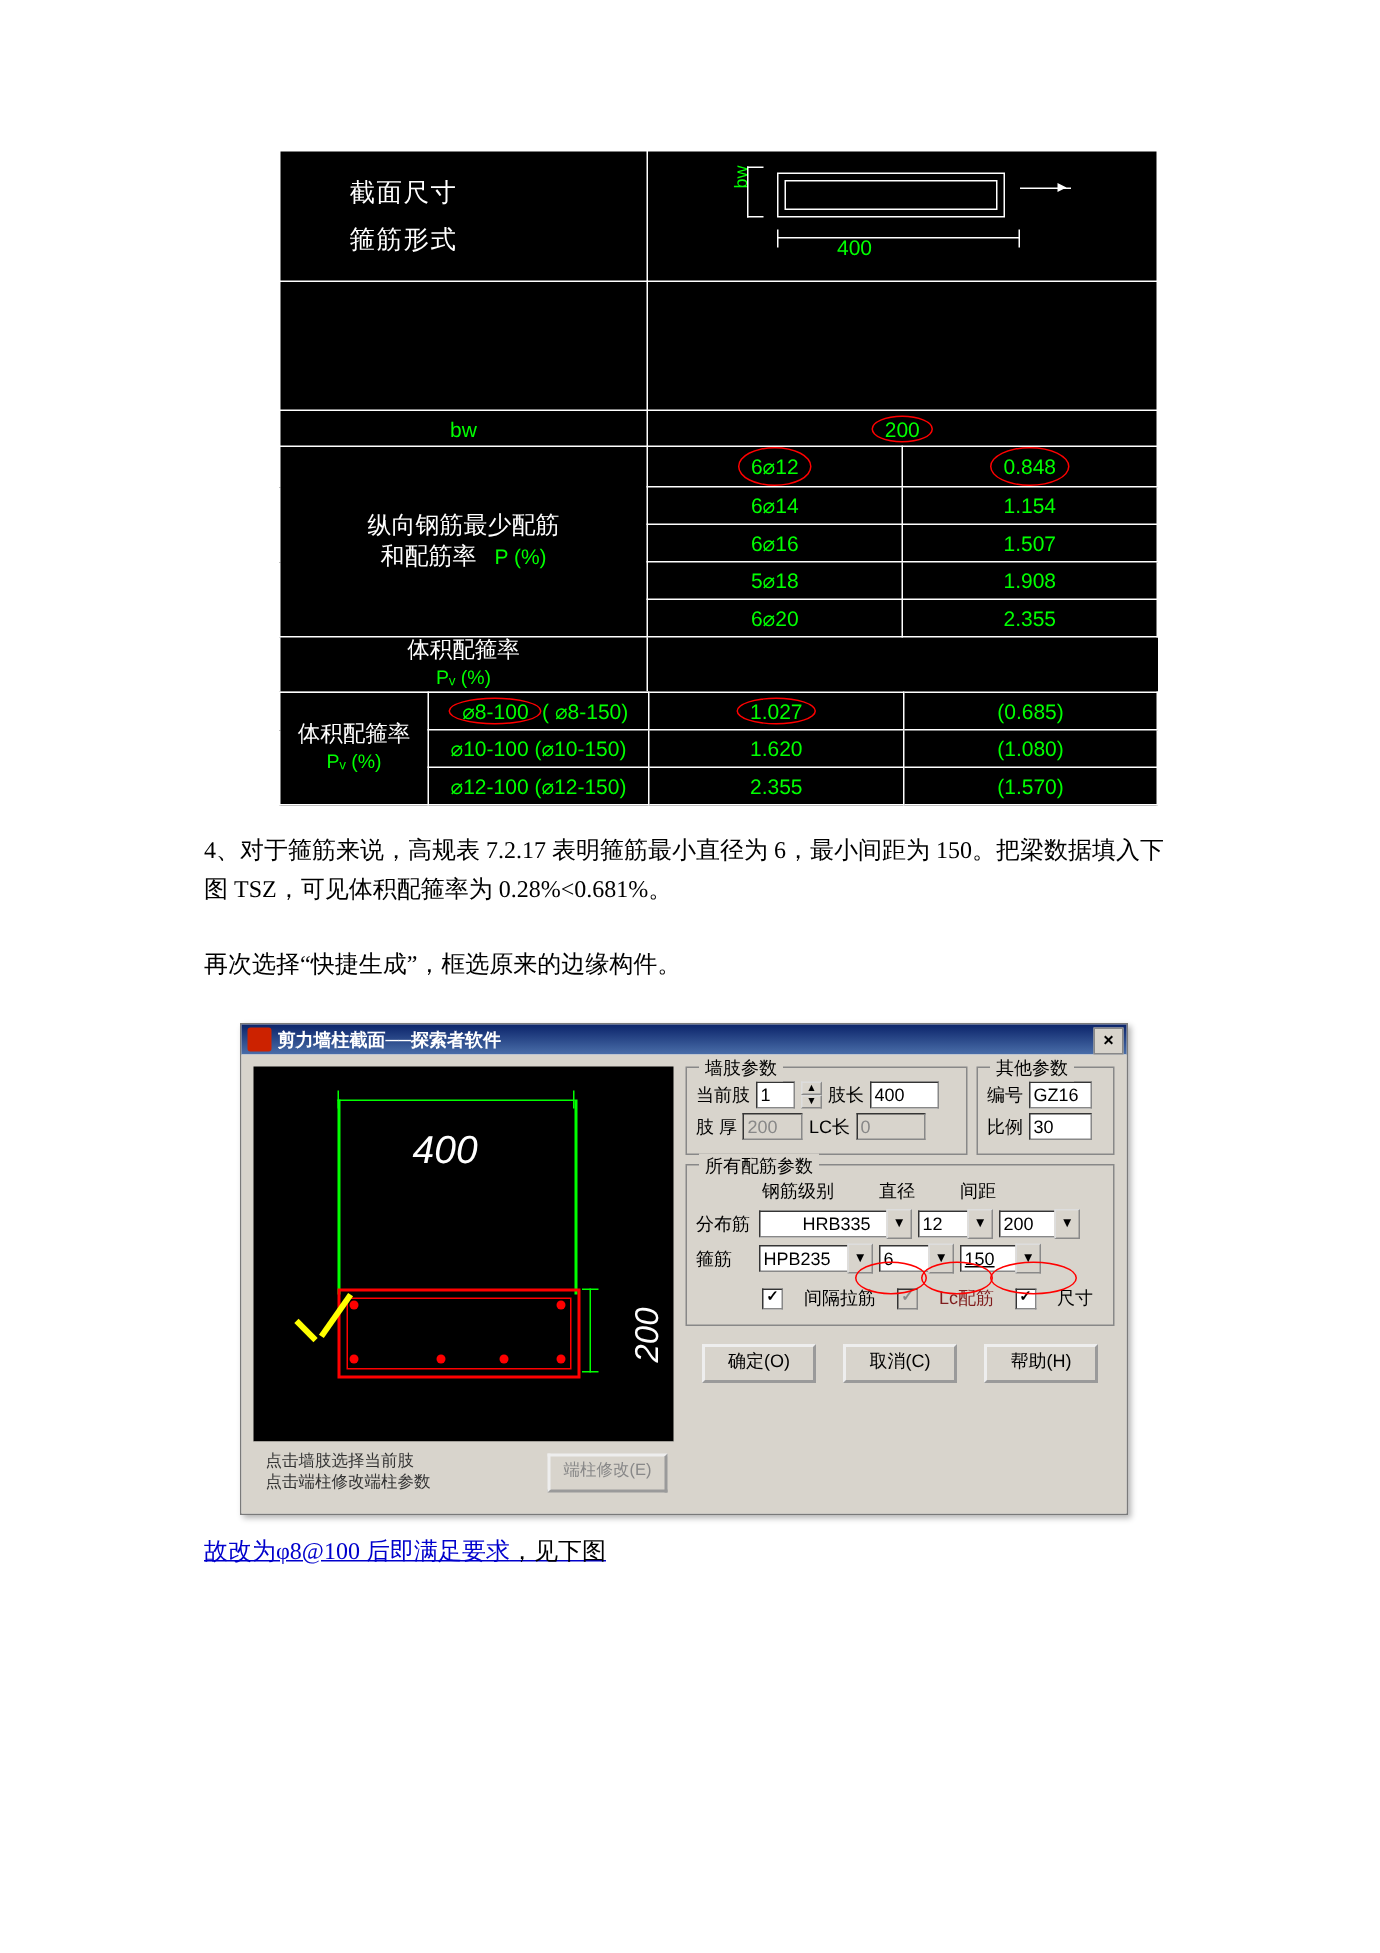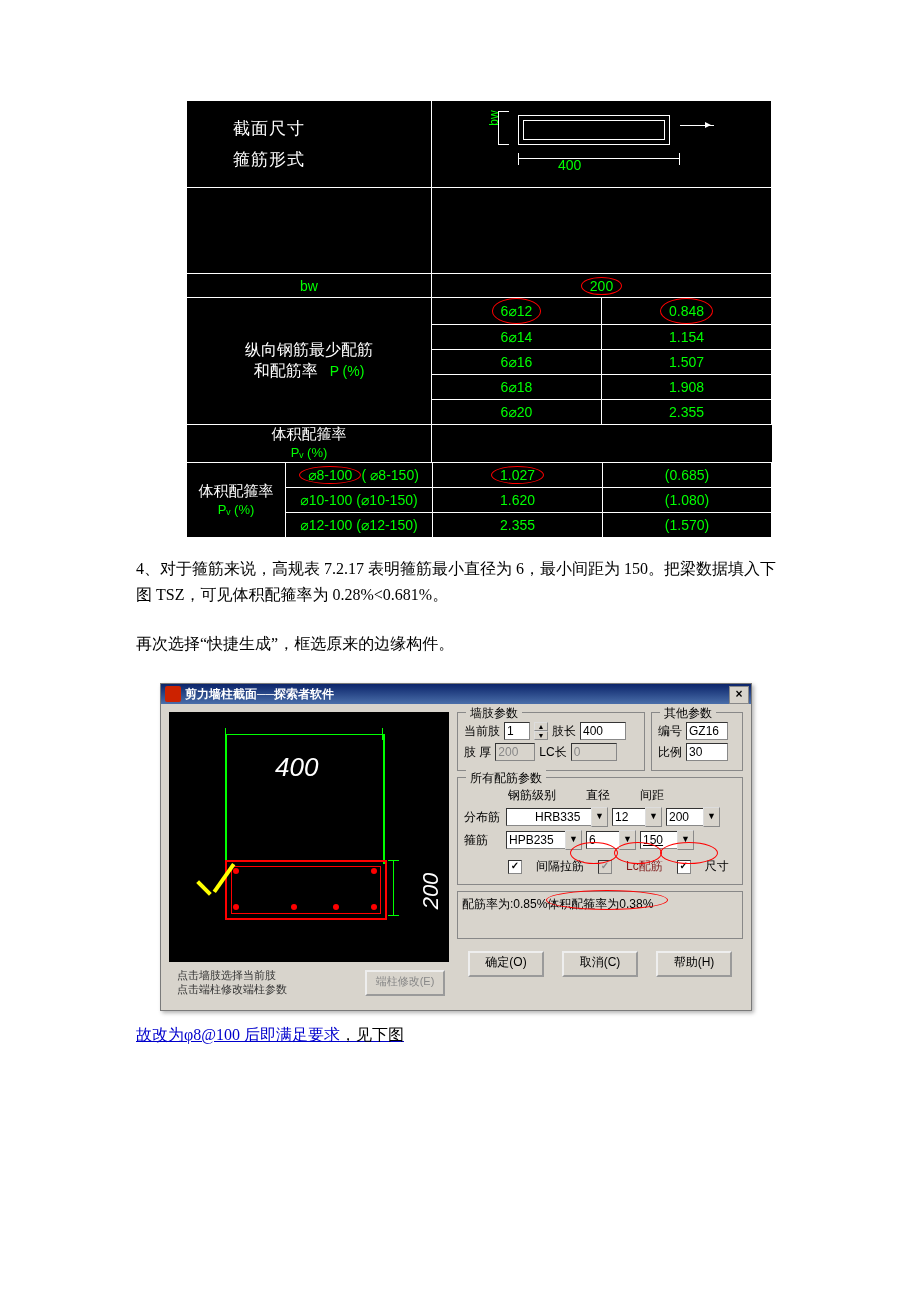--- a/index.html
+++ b/index.html
@@ -136,21 +136,21 @@
 </tr>
 <tr class="data-row">
           <td class="val-cell v-green">6⌀14</td>
           <td class="val-cell v-green">1.154</td>
         </tr>
 <tr class="data-row">
           <td class="val-cell v-green">6⌀16</td>
           <td class="val-cell v-green">1.507</td>
         </tr>
 <tr class="data-row">
-          <td class="val-cell v-green">6⌀18</td>
+          <td class="val-cell v-green">5⌀18</td>
           <td class="val-cell v-green">1.908</td>
         </tr>
 <tr class="data-row">
           <td class="val-cell v-green">6⌀20</td>
           <td class="val-cell v-green">2.355</td>
         </tr>
 <tr class="data-row">
   <td class="vol-left" rowspan="3" style="width:98px;border-right:1px solid #fff">
     <span>体积配箍率</span><br>
     <span class="pv">Pᵥ (%)</span>
@@ -296,24 +296,20 @@
         <div class="row" style="margin-left:44px;gap:14px;margin-top:8px">
           <span class="chk">✓</span>
               <span>间隔拉筋</span>
           <span class="chk dis">✓</span>
               <span style="color:#7f1d1d">Lc配筋</span>
           <span class="chk">✓</span>
               <span>尺寸</span>
         </div>
       </div>
 
-      <div class="ratio-box">
-        <span>配筋率为:0.85%</span><span style="position:relative">体积配箍率为0.38%</span>
-        <div class="red-circle" style="left:88px;top:-2px;width:120px;height:18px"></div>
-      </div>
 
       <div class="btn-row">
         <div class="dlg-btn">确定(O)</div>
         <div class="dlg-btn">取消(C)</div>
         <div class="dlg-btn">帮助(H)</div>
       </div>
     </div>
   </div>
 </div>
 

